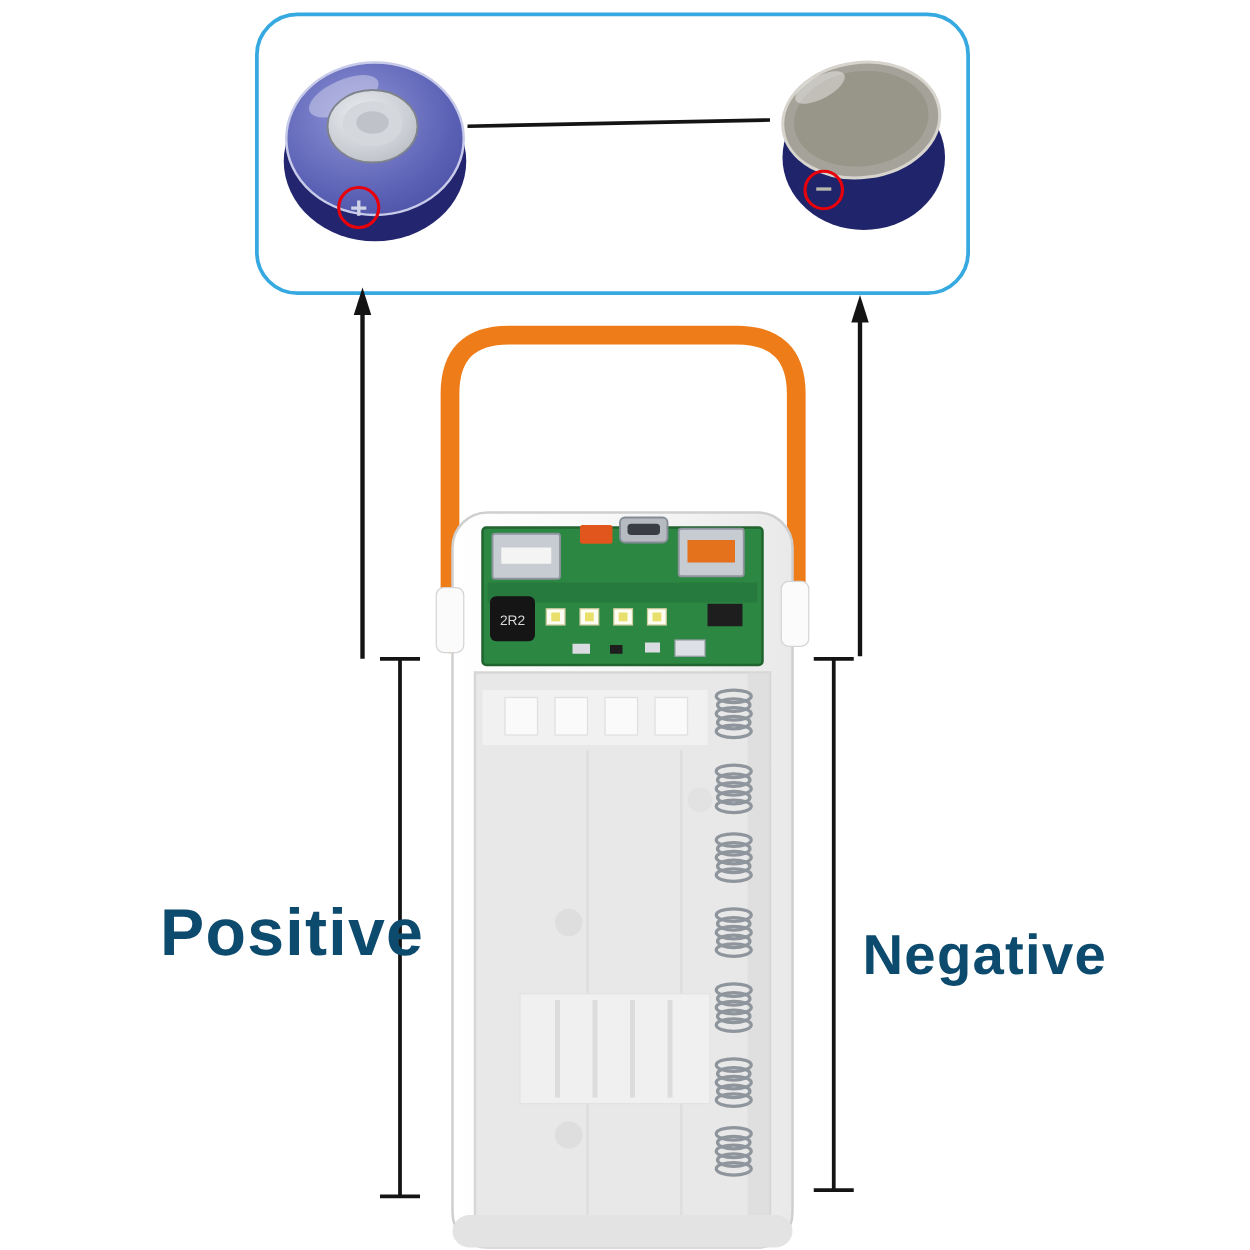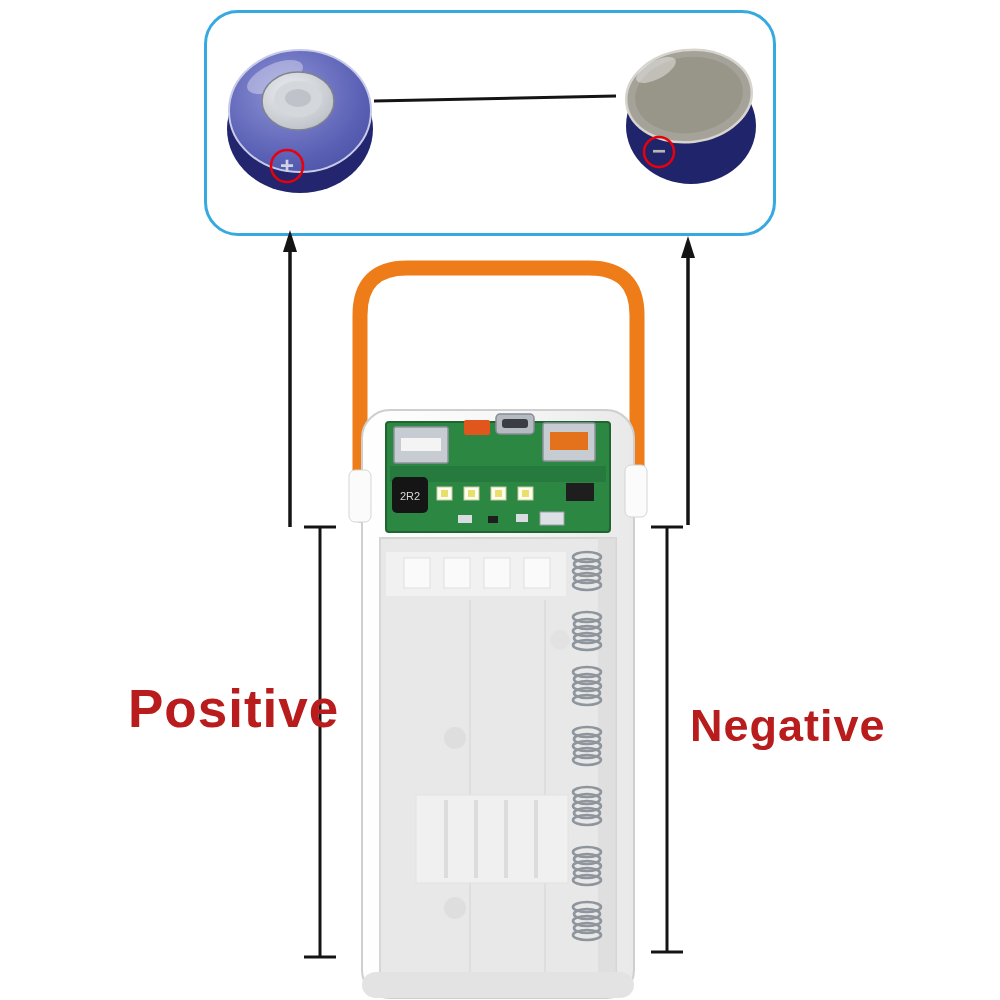--- a/index.html
+++ b/index.html
@@ -8,21 +8,21 @@
     overflow:hidden;font-family:"Liberation Sans",sans-serif;
   }
   .abs{position:absolute;}
   
   .callout-box{
     left:204px;top:10px;width:566px;height:220px;
     border:3px solid #36a9e1;border-radius:34px;background:transparent;
   }
   
   .side-label{
-    color:#b91c1c;font-weight:bold;letter-spacing:1px;white-space:nowrap;
+    color:#0c4a6e;font-weight:bold;letter-spacing:1px;white-space:nowrap;margin-top:38px;
   }
   .positive-label{left:128px;top:678px;font-size:53px;}
   .negative-label{left:690px;top:700px;font-size:45px;}
   
   .coil{fill:none;stroke:#8f959c;stroke-width:2.6;}
   svg text{font-family:"Liberation Sans",sans-serif;}
 </style>
 </head>
 <body>
 

